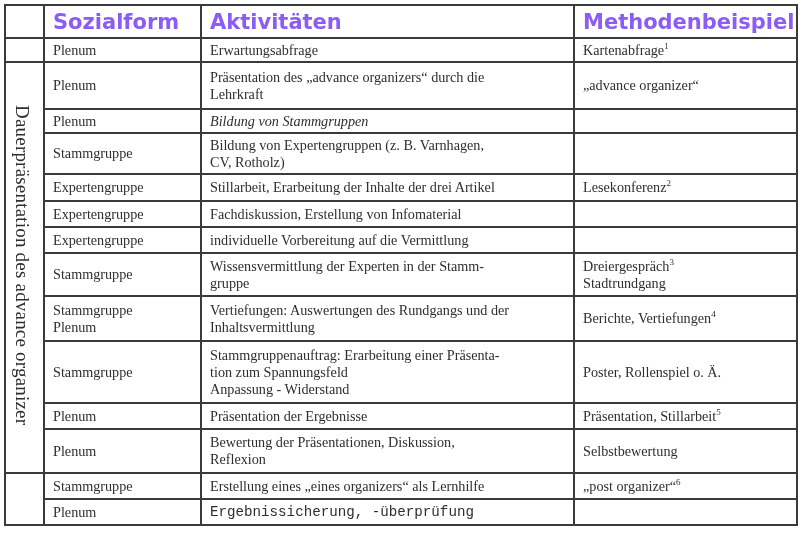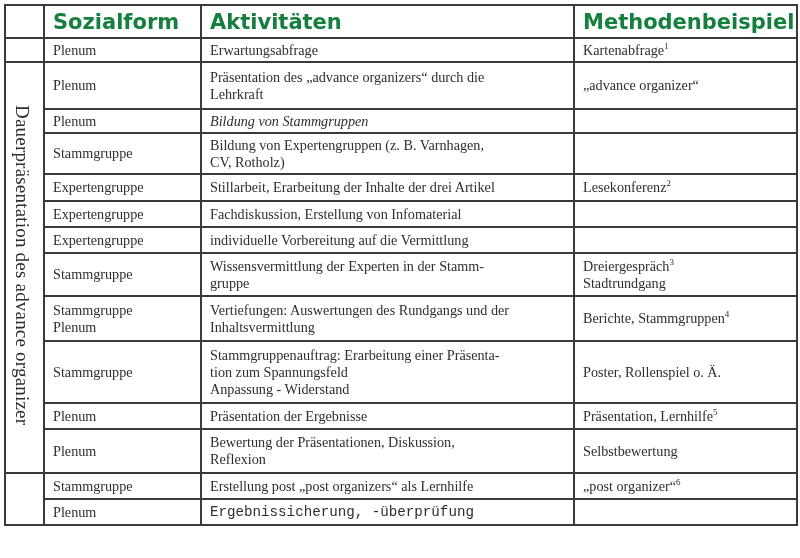--- a/index.html
+++ b/index.html
@@ -18,21 +18,21 @@
     font-family:"Liberation Serif","DejaVu Serif",serif;
     font-size:14.2px;
     line-height:17px;
     font-weight:normal;
     color:#2e2e2e;
   }
   table.plan th {
     font-family:"DejaVu Sans","Liberation Sans",sans-serif;
     font-weight:bold;
     font-size:21px;
-    color:#15803d;
+    color:#8b5cf6;
     height:30px;
     padding-top:1px;
   }
   col.c0 { width:39px; }
   col.c1 { width:157px; }
   col.c2 { width:373px; }
   col.c3 { width:223px; }
   td.phase { padding:0; text-align:center; }
   td.phase .vlabel {
     display:inline-block;
@@ -162,21 +162,21 @@
       <tr>
         <td class="multiline" style="height: 43px;">
           <span><span style="display: inline;">Stammgruppe</span></span>
           <span><span style="display: inline;">Plenum</span></span>
         </td>
         <td class="multiline" style="height: 43px;">
           <span><span style="display: inline;">Vertiefungen: Auswertungen des Rundgangs und der</span></span>
           <span><span style="display: inline;">Inhaltsvermittlung</span></span>
         </td>
         <td class="multiline" style="height: 43px;">
-          <span><span style="display: inline;">Berichte, Stammgruppen</span><sup>4</sup></span>
+          <span><span style="display: inline;">Berichte, Vertiefungen</span><sup>4</sup></span>
         </td>
       </tr>
       <tr>
         <td class="multiline" style="height: 60px;">
           <span><span style="display: inline;">Stammgruppe</span></span>
         </td>
         <td class="multiline" style="height: 60px;">
           <span><span style="display: inline;">Stammgruppenauftrag: Erarbeitung einer Präsenta-</span></span>
           <span><span style="display: inline;">tion zum Spannungsfeld</span></span>
           <span><span style="display: inline;">Anpassung - Widerstand</span></span>
@@ -186,42 +186,42 @@
         </td>
       </tr>
       <tr>
         <td class="multiline" style="height: 24px;">
           <span><span style="display: inline;">Plenum</span></span>
         </td>
         <td class="multiline" style="height: 24px;">
           <span><span style="display: inline;">Präsentation der Ergebnisse</span></span>
         </td>
         <td class="multiline" style="height: 24px;">
-          <span><span style="display: inline;">Präsentation, Lernhilfe</span><sup>5</sup></span>
+          <span><span style="display: inline;">Präsentation, Stillarbeit</span><sup>5</sup></span>
         </td>
       </tr>
       <tr>
         <td class="multiline" style="height: 42px;">
           <span><span style="display: inline;">Plenum</span></span>
         </td>
         <td class="multiline" style="height: 42px;">
           <span><span style="display: inline;">Bewertung der Präsentationen, Diskussion,</span></span>
           <span><span style="display: inline;">Reflexion</span></span>
         </td>
         <td class="multiline" style="height: 42px;">
           <span><span style="display: inline; text-align: right;">Selbstbewertung</span></span>
         </td>
       </tr>
       <tr>
         <td class="phase" rowspan="2"><span class="vlabel"></span></td>
         <td class="multiline" style="height: 24px;">
           <span><span style="display: inline;">Stammgruppe</span></span>
         </td>
         <td class="multiline" style="height: 24px;">
-          <span><span style="display: inline;">Erstellung post „post organizers“ als Lernhilfe</span></span>
+          <span><span style="display: inline;">Erstellung eines „eines organizers“ als Lernhilfe</span></span>
         </td>
         <td class="multiline" style="height: 24px;">
           <span><span style="display: inline;">„post organizer“</span><sup>6</sup></span>
         </td>
       </tr>
       <tr>
         <td class="multiline" style="height: 24px;">
           <span><span style="display: inline;">Plenum</span></span>
         </td>
         <td class="multiline" style="height: 24px; font-family: Liberation Mono, monospace;">

